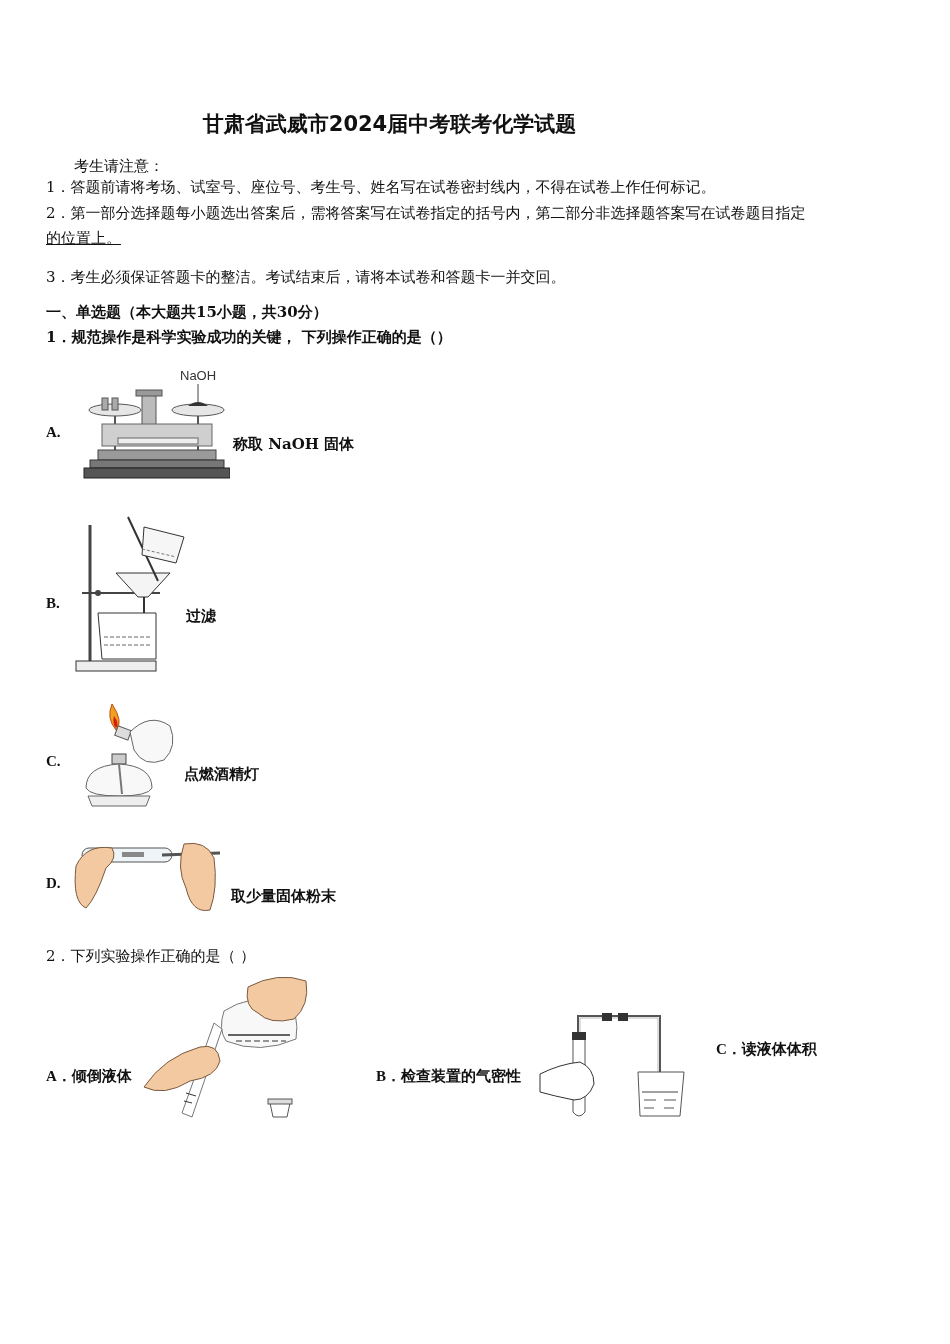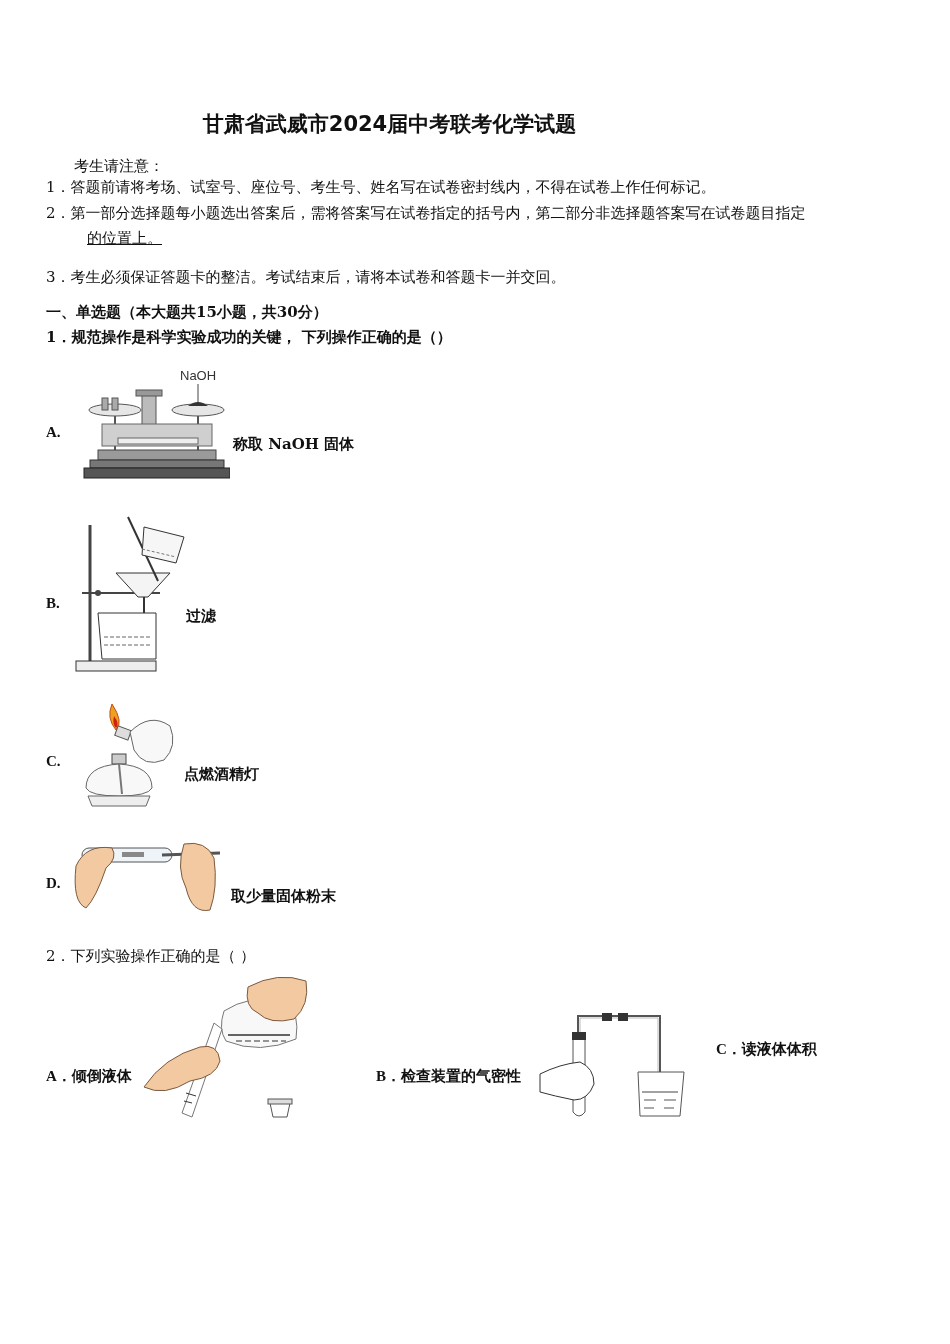--- a/index.html
+++ b/index.html
@@ -14,21 +14,21 @@
     .n1 { top: 177px; left: 46px; }
     .n2 { top: 203px; left: 46px; }
     .n2b { top: 228px; left: 46px; }
     .n3 { top: 267px; left: 46px; }
     .section { top: 302px; left: 46px; font-weight: bold; }
     .q1 { top: 327px; left: 46px; font-weight: bold; }
     .opt-letter { font-weight: bold; font-size: 15px; font-family: "Liberation Serif", "DejaVu Serif", serif; }
     .opt-text { font-size: 15px; font-weight: bold; margin-top: 12px; }
     .q2 { top: 946px; left: 46px; }
     .fig { position: absolute; }
-    .underline { text-decoration: underline; margin-left: 41px; }
+    .underline { text-decoration: underline; }
   </style>
 </head>
 <body>
 
 <div>
 
   <div class="abs title">甘肃省武威市2024届中考联考化学试题</div>
 
   <div class="abs line notice-label">考生请注意：</div>
   <div class="abs line n1">1．答题前请将考场、试室号、座位号、考生号、姓名写在试卷密封线内，不得在试卷上作任何标记。</div>

